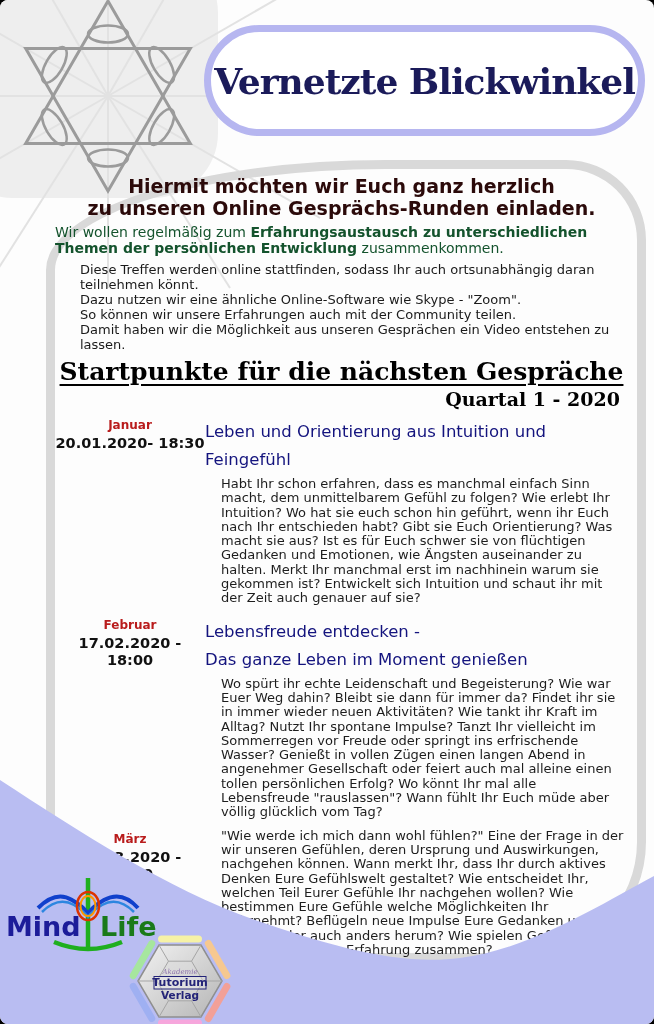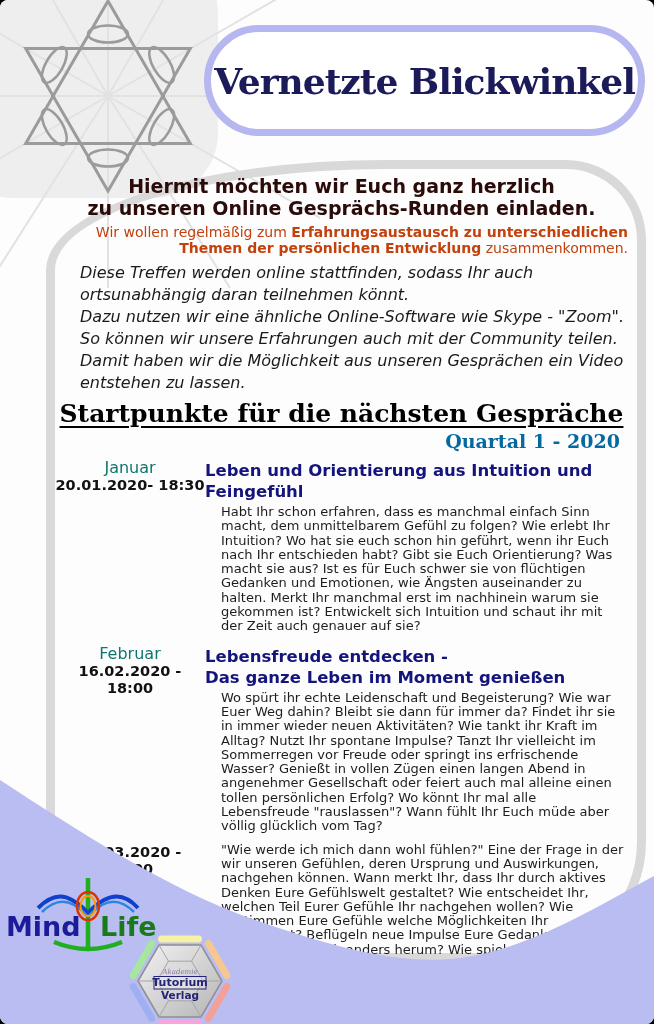--- a/index.html
+++ b/index.html
@@ -27,39 +27,39 @@
   }
   
   .content-box{
     position:absolute;left:46px;top:160px;width:582px;height:784px;z-index:1;
     border:9px solid #d9d9d9;background:transparent;
     border-radius:340px 80px 120px 120px / 110px 80px 120px 120px;
   }
   .content{position:absolute;left:55px;right:26px;top:169px;z-index:2;}
   .inv{margin-top:6px;text-align:center;font-weight:bold;
        font-size:19px;line-height:22px;color:#2b0a0a;}
-  .reg{margin-top:5px;text-align:right;font-size:14px;line-height:16px;color:#c2410c;}
+  .reg{margin-top:5px;text-align:left;font-size:14px;line-height:16px;color:#14532d;}
   .reg b{font-weight:bold;}
-  .para{margin-top:6px;margin-left:25px;font-size:16px;line-height:22px;color:#1a1a1a;font-style:italic;}
+  .para{margin-top:6px;margin-left:25px;font-size:13px;line-height:15px;color:#1a1a1a;}
   .mail{margin-top:7px;text-align:center;font-size:13.5px;line-height:15px;color:#111;}
   .mail .addr{font-style:italic;}
   .heading{margin-top:5px;text-align:center;
     font-family:"DejaVu Serif","Liberation Serif",serif;font-weight:bold;
     font-size:25px;line-height:30px;color:#000;
     text-decoration:underline;text-decoration-thickness:2px;text-underline-offset:4px;}
   .quarter{text-align:right;margin-right:8px;margin-top:1px;
     font-family:"DejaVu Serif","Liberation Serif",serif;font-weight:bold;
-    font-size:19px;line-height:22px;color:#0369a1;}
+    font-size:19px;line-height:22px;color:#000000;}
   
   .events{margin-top:2px;}
   .event{display:grid;grid-template-columns:150px 1fr;margin-bottom:6px;}
   .ev-left{text-align:center;padding-top:4px;}
-  .ev-month{font-weight:normal;font-size:16px;line-height:19px;color:#0f766e;}
+  .ev-month{font-weight:bold;font-size:12px;line-height:19px;color:#b91c1c;}
   .ev-date{font-weight:bold;font-size:14.5px;line-height:17px;color:#111;}
-  .ev-title{margin-top:6px;font-weight:bold;font-size:16.5px;line-height:21px;color:#14147e;}
+  .ev-title{margin-top:6px;font-weight:normal;font-size:16.5px;line-height:28px;color:#14147e;}
   .ev-title div:empty{display:none;}
   .ev-body{margin-top:3px;margin-left:16px;margin-right:4px;
     font-size:13px;line-height:14.3px;color:#1d1d1d;}
   
   .wave{position:absolute;left:0;bottom:0;width:654px;height:254px;z-index:3;}
   .mindlife{position:absolute;left:4px;top:872px;z-index:4;}
   .badge{position:absolute;left:122px;top:932px;z-index:4;}
 </style>
 </head>
 <body>
@@ -133,33 +133,34 @@
             <div>Leben und Orientierung aus Intuition und Feingefühl</div>
 
           </div>
           <div class="ev-body">Habt Ihr schon erfahren, dass es manchmal einfach Sinn macht, dem unmittelbarem Gefühl zu folgen? Wie erlebt Ihr Intuition? Wo hat sie euch schon hin geführt, wenn ihr Euch nach Ihr entschieden habt? Gibt sie Euch Orientierung? Was macht sie aus? Ist es für Euch schwer sie von flüchtigen Gedanken und Emotionen, wie Ängsten auseinander zu halten. Merkt Ihr manchmal erst im nachhinein warum sie gekommen ist? Entwickelt sich Intuition und schaut ihr mit der Zeit auch genauer auf sie?</div>
         </div>
       </div>
 
       <div class="event">
         <div class="ev-left">
           <div class="ev-month">Februar</div>
-          <div class="ev-date">16.02.2020 - 18:00</div>
+          <div class="ev-date">17.02.2020 - 18:00</div>
         </div>
         <div class="ev-right">
           <div class="ev-title">
             <div>Lebensfreude entdecken -</div>
             <div>Das ganze Leben im Moment genießen</div>
           </div>
           <div class="ev-body">Wo spürt ihr echte Leidenschaft und Begeisterung?  Wie war Euer Weg dahin? Bleibt sie dann für immer da? Findet ihr sie in immer wieder neuen Aktivitäten? Wie tankt ihr Kraft im Alltag? Nutzt Ihr spontane Impulse? Tanzt Ihr vielleicht im Sommerregen vor Freude oder springt ins erfrischende Wasser? Genießt in vollen Zügen einen langen Abend in angenehmer Gesellschaft oder feiert auch mal alleine einen tollen persönlichen Erfolg? Wo könnt Ihr mal alle Lebensfreude "rauslassen"? Wann fühlt Ihr Euch müde aber völlig glücklich vom Tag?</div>
         </div>
       </div>
 
       <div class="event">
         <div class="ev-left">
+          <div class="ev-month">März</div>
           <div class="ev-date">16.03.2020 - 18:00</div>
         </div>
         <div class="ev-right">
           <div class="ev-body">"Wie werde ich mich dann wohl fühlen?" Eine der Frage in der wir unseren Gefühlen, deren Ursprung und Auswirkungen, nachgehen können. Wann merkt Ihr, dass Ihr durch aktives Denken Eure Gefühlswelt gestaltet? Wie entscheidet Ihr, welchen Teil Eurer Gefühle Ihr nachgehen wollen? Wie bestimmen Eure Gefühle welche Möglichkeiten Ihr wahrnehmt?  Beflügeln neue Impulse Eure Gedanken und Neugier oder auch anders herum? Wie spielen Gefühle aund Gedanken in Eurer Erfahrung zusammen?</div>
         </div>
       </div>
 
     </div>
   </div>
 

